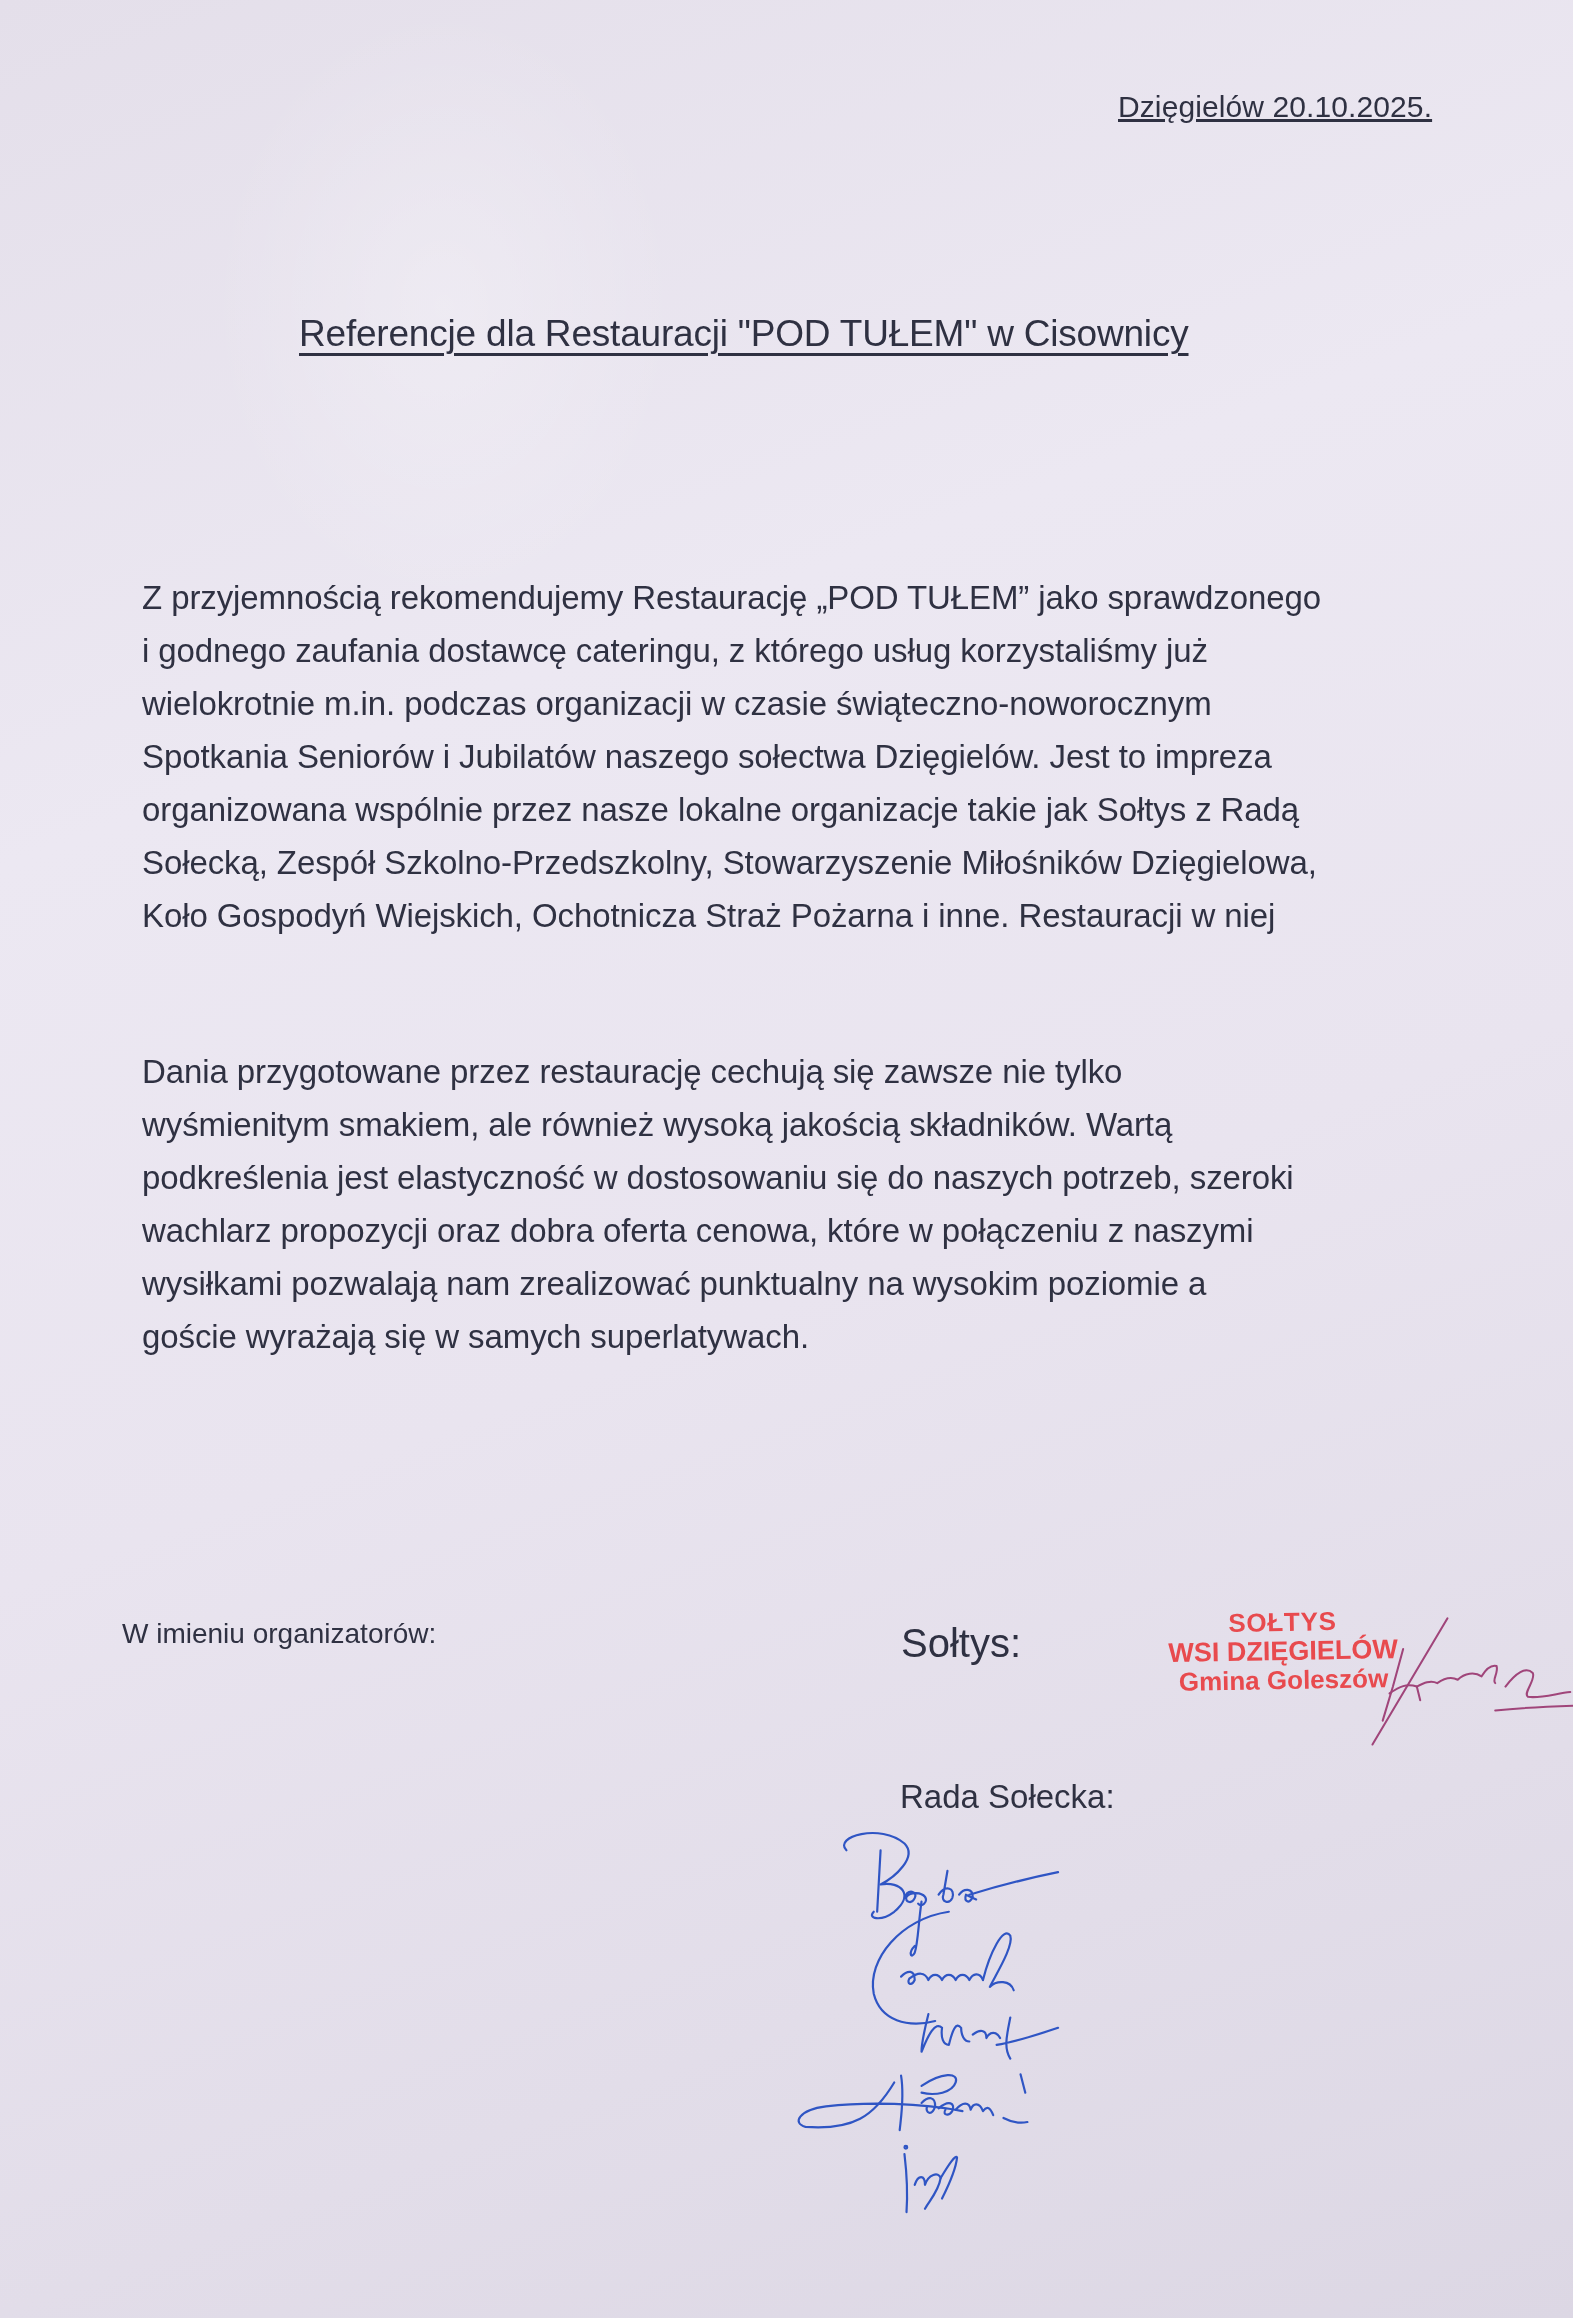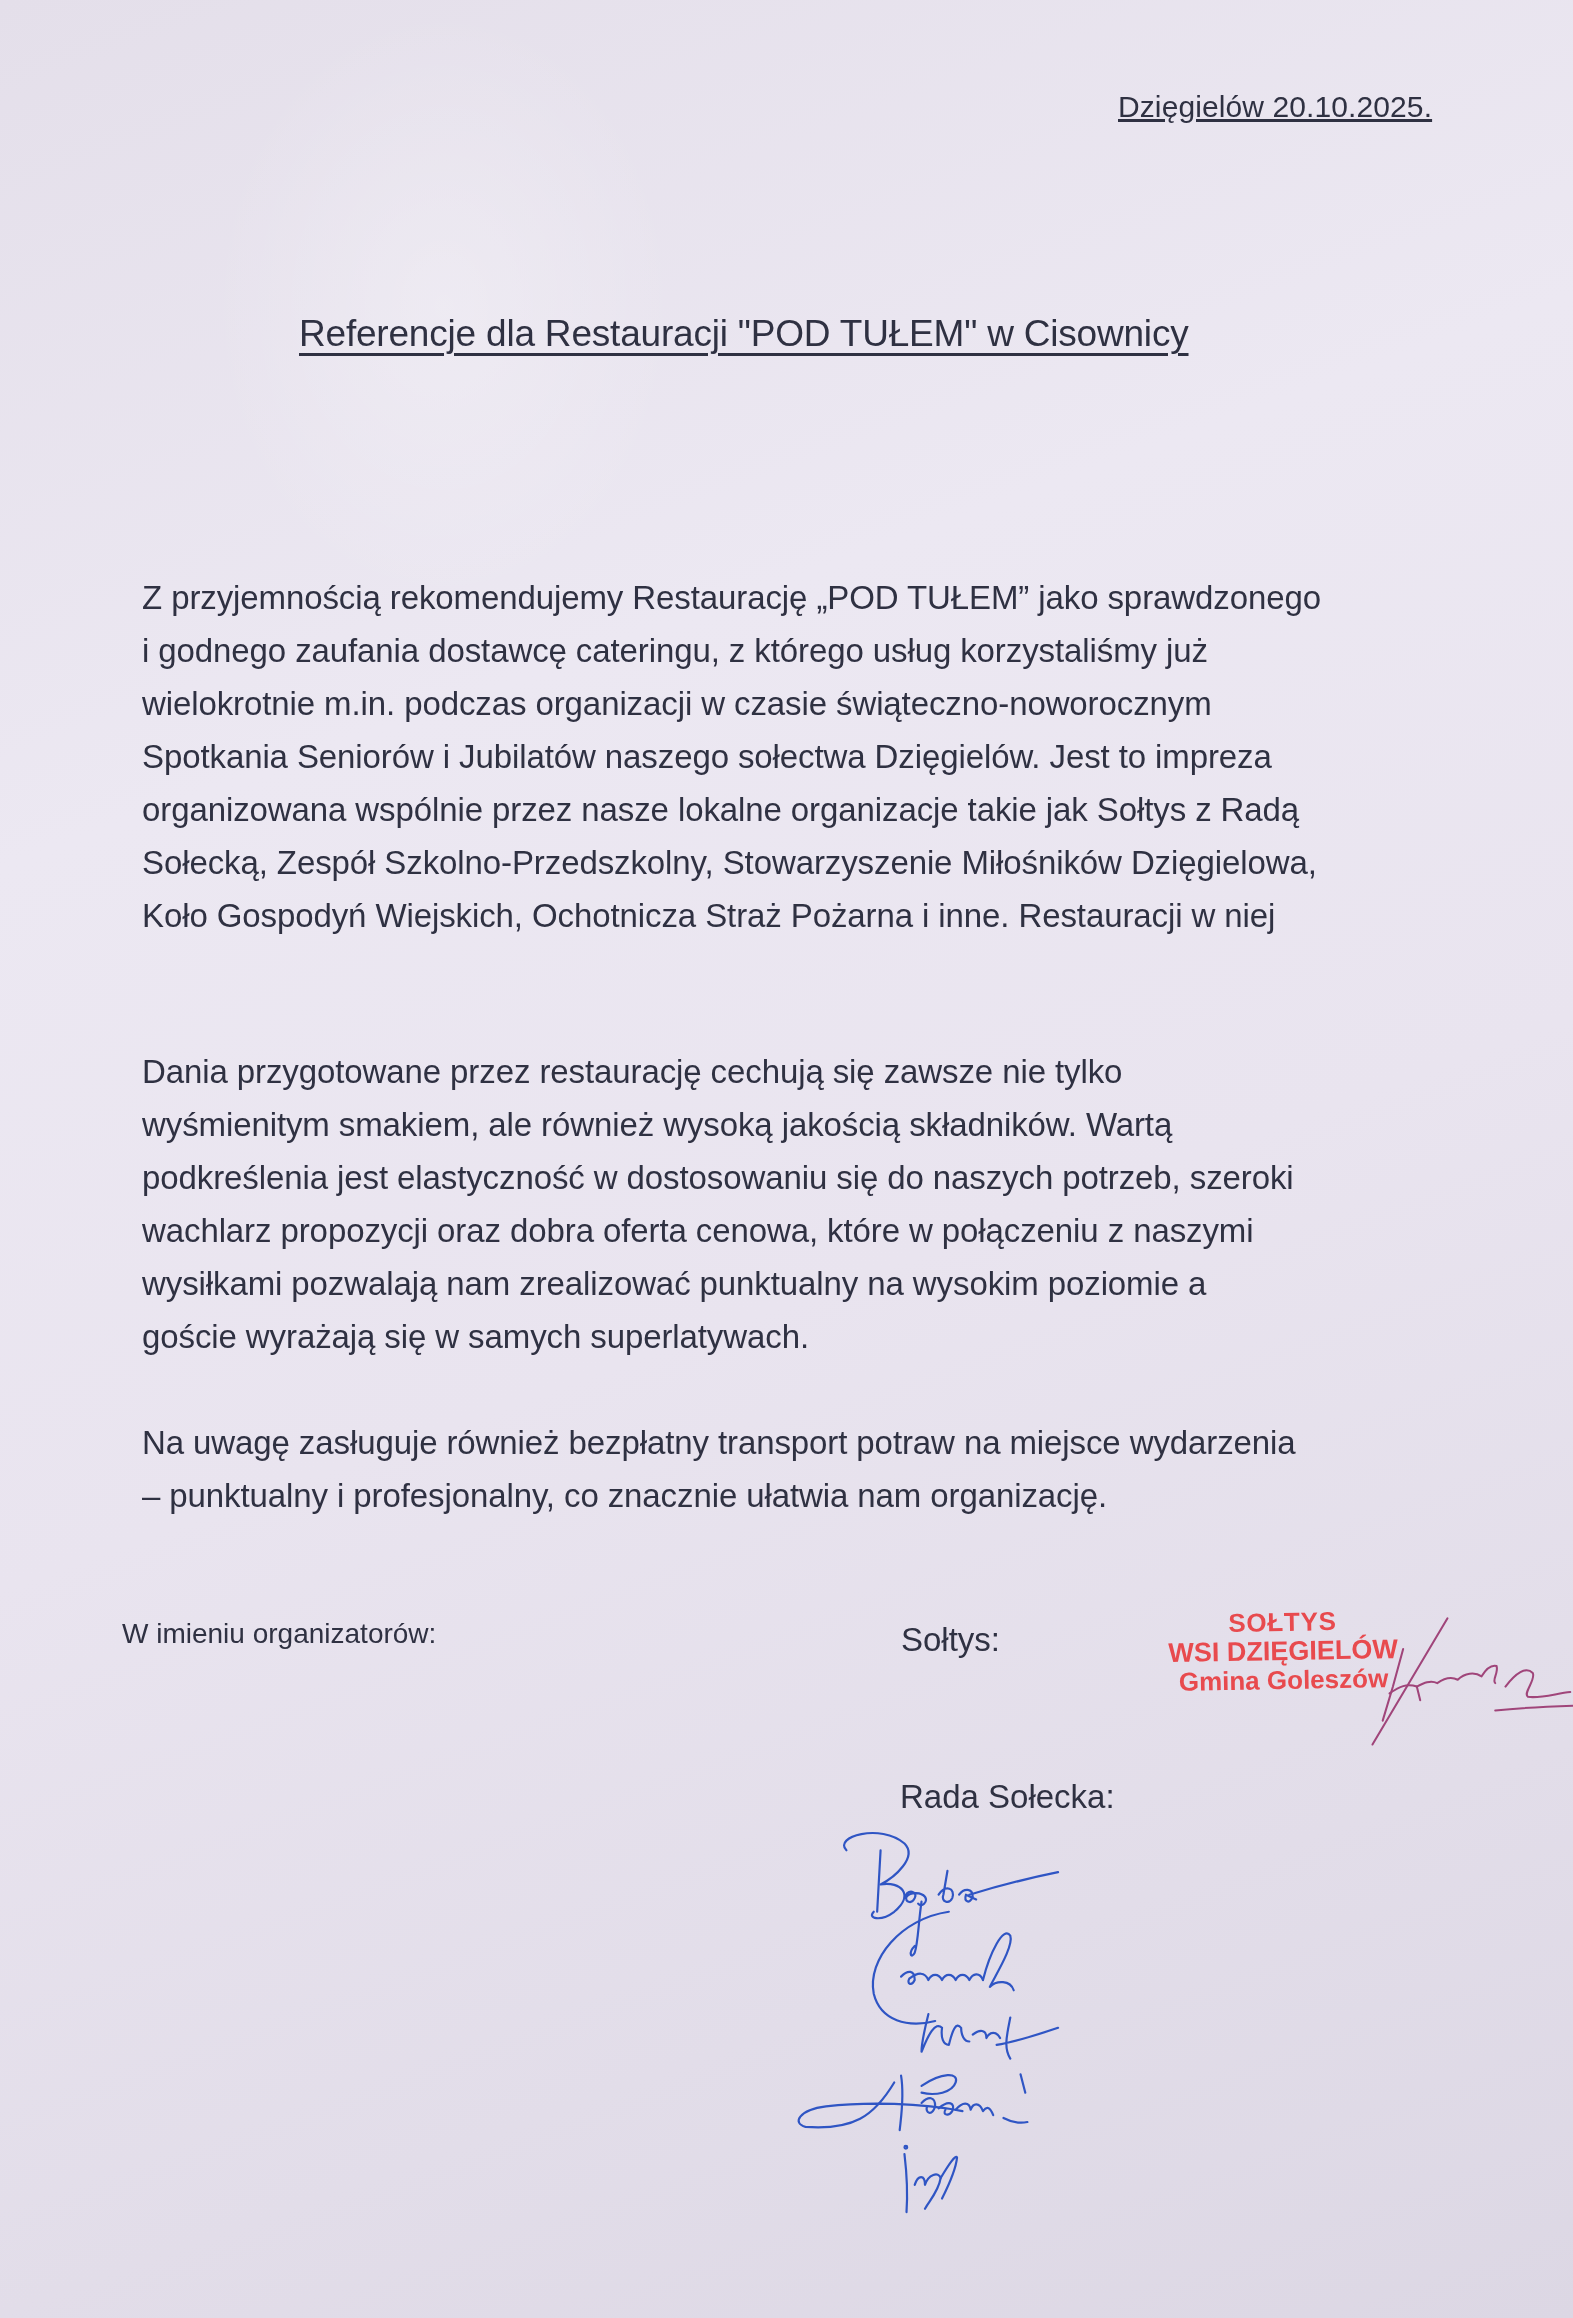--- a/index.html
+++ b/index.html
@@ -68,21 +68,21 @@
       position: absolute;
       left: 122px;
       top: 1618px;
       font-size: 28px;
       white-space: nowrap;
     }
     .closing-soltys {
       position: absolute;
       left: 901px;
       top: 1621px;
-      font-size: 33px;
+      font-size: 40px;
       white-space: nowrap;
     }
     .rada-label {
       position: absolute;
       left: 900px;
       top: 1778px;
       font-size: 33px;
       white-space: nowrap;
     }
     .stamp {
@@ -137,24 +137,20 @@
 
   <div class="body-text" id="para2">
     <span class="line">Dania przygotowane przez restaurację cechują się zawsze nie tylko</span>
     <span class="line">wyśmienitym smakiem, ale również wysoką jakością składników. Wartą</span>
     <span class="line">podkreślenia jest elastyczność w dostosowaniu się do naszych potrzeb, szeroki</span>
     <span class="line">wachlarz propozycji oraz dobra oferta cenowa, które w połączeniu z naszymi</span>
     <span class="line">wysiłkami pozwalają nam zrealizować punktualny na wysokim poziomie a</span>
     <span class="line">goście wyrażają się w samych superlatywach.</span>
   </div>
 
-  <div class="body-text" id="para3">
-    <span class="line">Na uwagę zasługuje również bezpłatny transport potraw na miejsce wydarzenia</span>
-    <span class="line">– punktualny i profesjonalny, co znacznie ułatwia nam organizację.</span>
-  </div>
 
   <div class="closing-left">W imieniu organizatorów:</div>
   <div class="closing-soltys">Sołtys:</div>
 
   <div class="stamp">
     <span class="s1">SOŁTYS</span>
     <span class="s2">WSI DZIĘGIELÓW</span>
     <span class="s3">Gmina Goleszów</span>
   </div>
 

